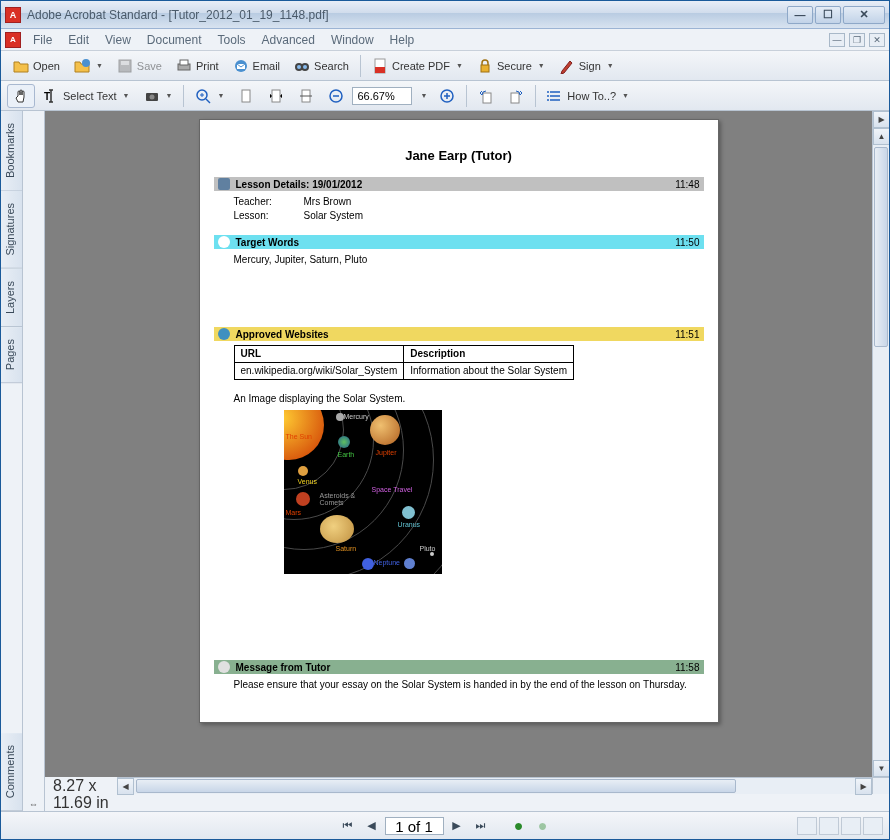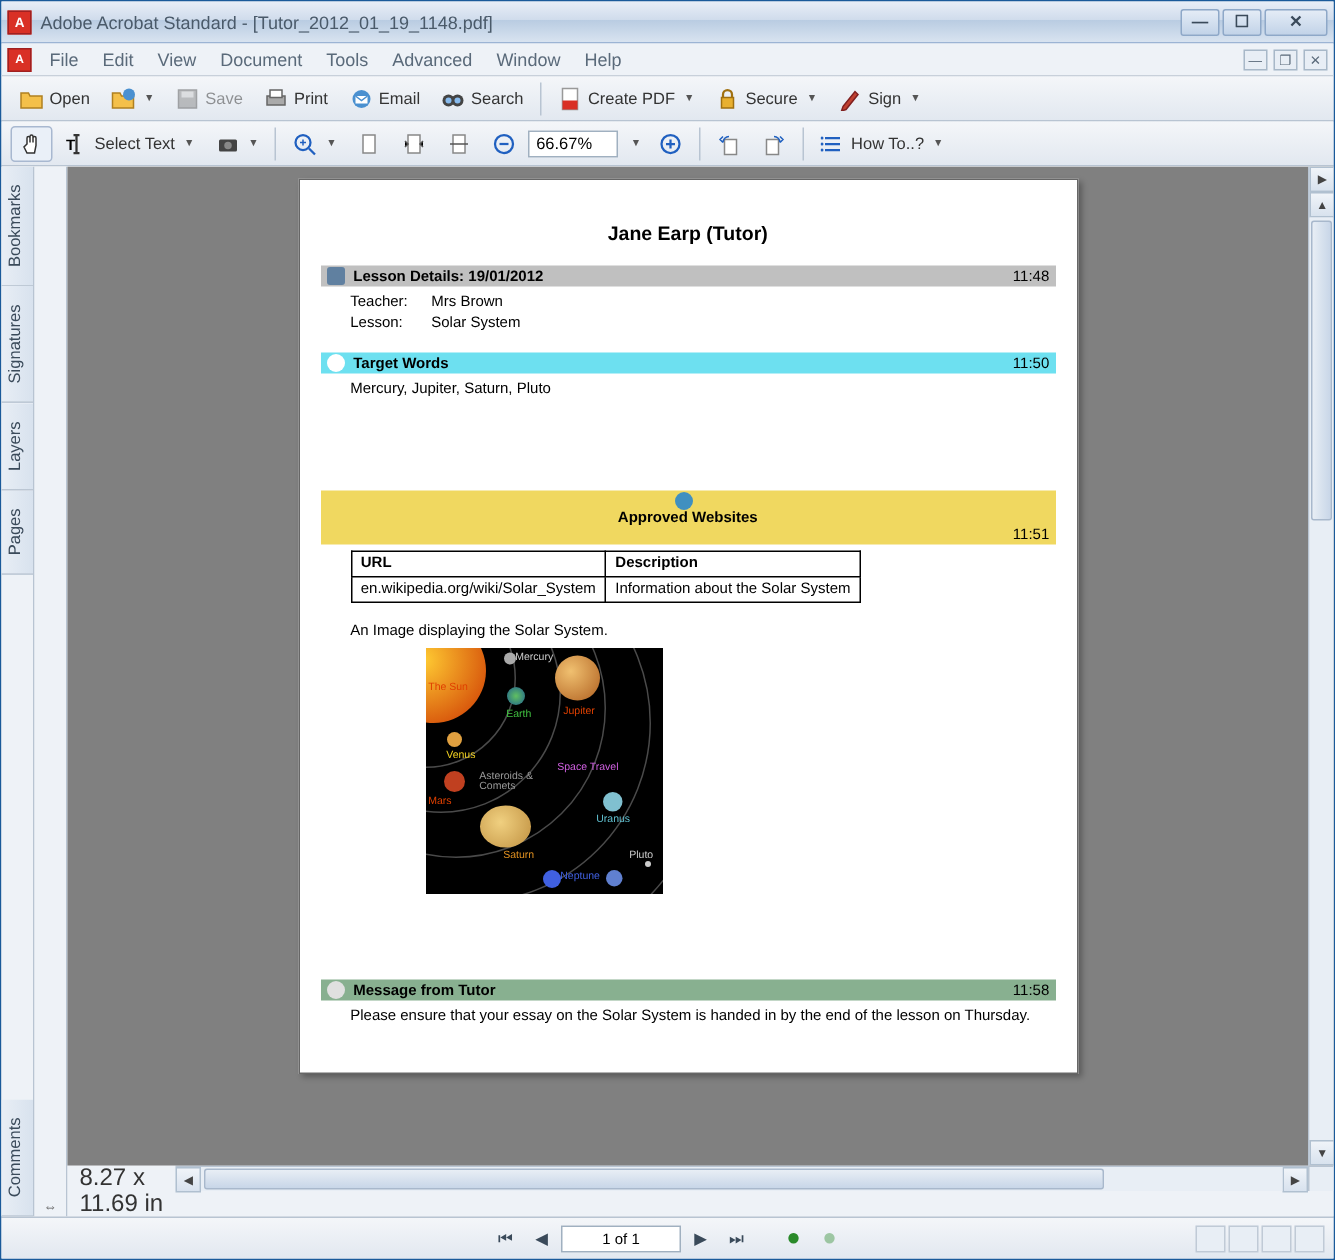--- a/index.html
+++ b/index.html
@@ -42,36 +42,36 @@
 .scrollbar-h .track { flex: 1; background: #e8eef5; position: relative; }
 .scrollbar-h .thumb { position: absolute; left: 2px; top: 1px; bottom: 1px; width: 600px; background: linear-gradient(to bottom, #e8eef5, #c8d6e8); border: 1px solid #a8b8cc; border-radius: 2px; }
 
 .page { width: 520px; margin: 8px auto; background: #fff; border: 1px solid #666; box-shadow: 2px 2px 4px rgba(0,0,0,0.3); padding: 28px 14px 18px 14px; font-size: 10px; color: #000; }
 .page h1 { text-align: center; font-size: 13px; font-weight: bold; margin-bottom: 14px; }
 .section-hdr { display: flex; align-items: center; padding: 1px 4px; font-weight: bold; font-size: 10px; margin-bottom: 4px; }
 .section-hdr .hicon { width: 12px; height: 12px; margin-right: 6px; border-radius: 2px; }
 .section-hdr .htime { margin-left: auto; font-weight: normal; }
 .hdr-gray { background: #c0c0c0; }
 .hdr-cyan { background: #6de0f0; }
-.hdr-yellow { background: #f0d860; flex-direction: column; }
+.hdr-yellow { background: #f0d860; }
 .hdr-lime { background: #c8e088; }
 .hdr-green { background: #88b090; }
 .section-body { padding: 0 4px 12px 20px; font-size: 10px; line-height: 1.4; }
-.kv-row { display: flex; }
+.kv-row { display: flex; gap: 16px; }
 .kv-row .k { width: 54px; }
 .web-table { border-collapse: collapse; margin-top: 2px; font-size: 10px; }
 .web-table th, .web-table td { border: 1px solid #000; padding: 1px 6px; text-align: left; }
 .solar-img { width: 158px; height: 164px; background: #000; margin-left: 50px; margin-top: 4px; position: relative; overflow: hidden; }
 .solar-img .orbit { position: absolute; border: 1px solid #4a4a4a; border-radius: 50%; }
 .solar-img .planet { position: absolute; border-radius: 50%; }
 .solar-img .lbl { position: absolute; font-size: 7px; }
 
 .statusbar { height: 28px; background: linear-gradient(to bottom, #f4f6f9, #e2e8f0); border-top: 1px solid #b8c4d2; display: flex; align-items: center; justify-content: center; gap: 2px; padding: 0 6px; }
 .statusbar .nav-btn { width: 22px; height: 20px; display: flex; align-items: center; justify-content: center; cursor: pointer; font-size: 11px; color: #3a4a5a; }
-.statusbar .page-box { width: 80px; height: 18px; border: 1px solid #a0b0c0; background: #fff; text-align: center; font-size: 10px; line-height: 17px; }
+.statusbar .page-box { width: 59px; height: 18px; border: 1px solid #a0b0c0; background: #fff; text-align: center; font-size: 15px; line-height: 17px; }
 .statusbar .right-tools { margin-left: auto; display: flex; gap: 2px; }
 .statusbar .view-btn { width: 20px; height: 18px; border: 1px solid #c0cad6; background: #e8eef5; cursor: pointer; }
 
 svg { display: block; }
 </style>
 </head>
 <body>
 
 <div class="window">
 
@@ -359,21 +359,21 @@
                       <th>Description</th>
                     </tr>
                 <tr>
                       <td>en.wikipedia.org/wiki/Solar_System</td>
                       <td>Information about the Solar System</td>
                     </tr>
               </tbody>
                 </table>
             </div>
 
-            <div class="section-body" style="padding-bottom:57px">
+            <div class="section-body" style="padding-bottom:86px">
               <span>An Image displaying the Solar System.</span>
               <div class="solar-img">
                 <div class="orbit" style="top:-40px;left:-60px;width:120px;height:120px"></div>
                 <div class="orbit" style="top:-50px;left:-70px;width:160px;height:160px"></div>
                 <div class="orbit" style="top:-60px;left:-80px;width:200px;height:200px"></div>
                 <div class="orbit" style="top:-70px;left:-90px;width:240px;height:240px"></div>
                 <div class="orbit" style="top:-80px;left:-100px;width:290px;height:290px"></div>
                 <div class="planet" style="top:-20px;left:-30px;width:70px;height:70px;background:radial-gradient(circle at 40% 40%,#ffcc33,#cc3300)"></div>
                 <div class="planet" style="top:3px;left:52px;width:8px;height:8px;background:#aaa"></div>
                 <div class="planet" style="top:26px;left:54px;width:12px;height:12px;background:radial-gradient(circle,#60c060,#206090)"></div>

